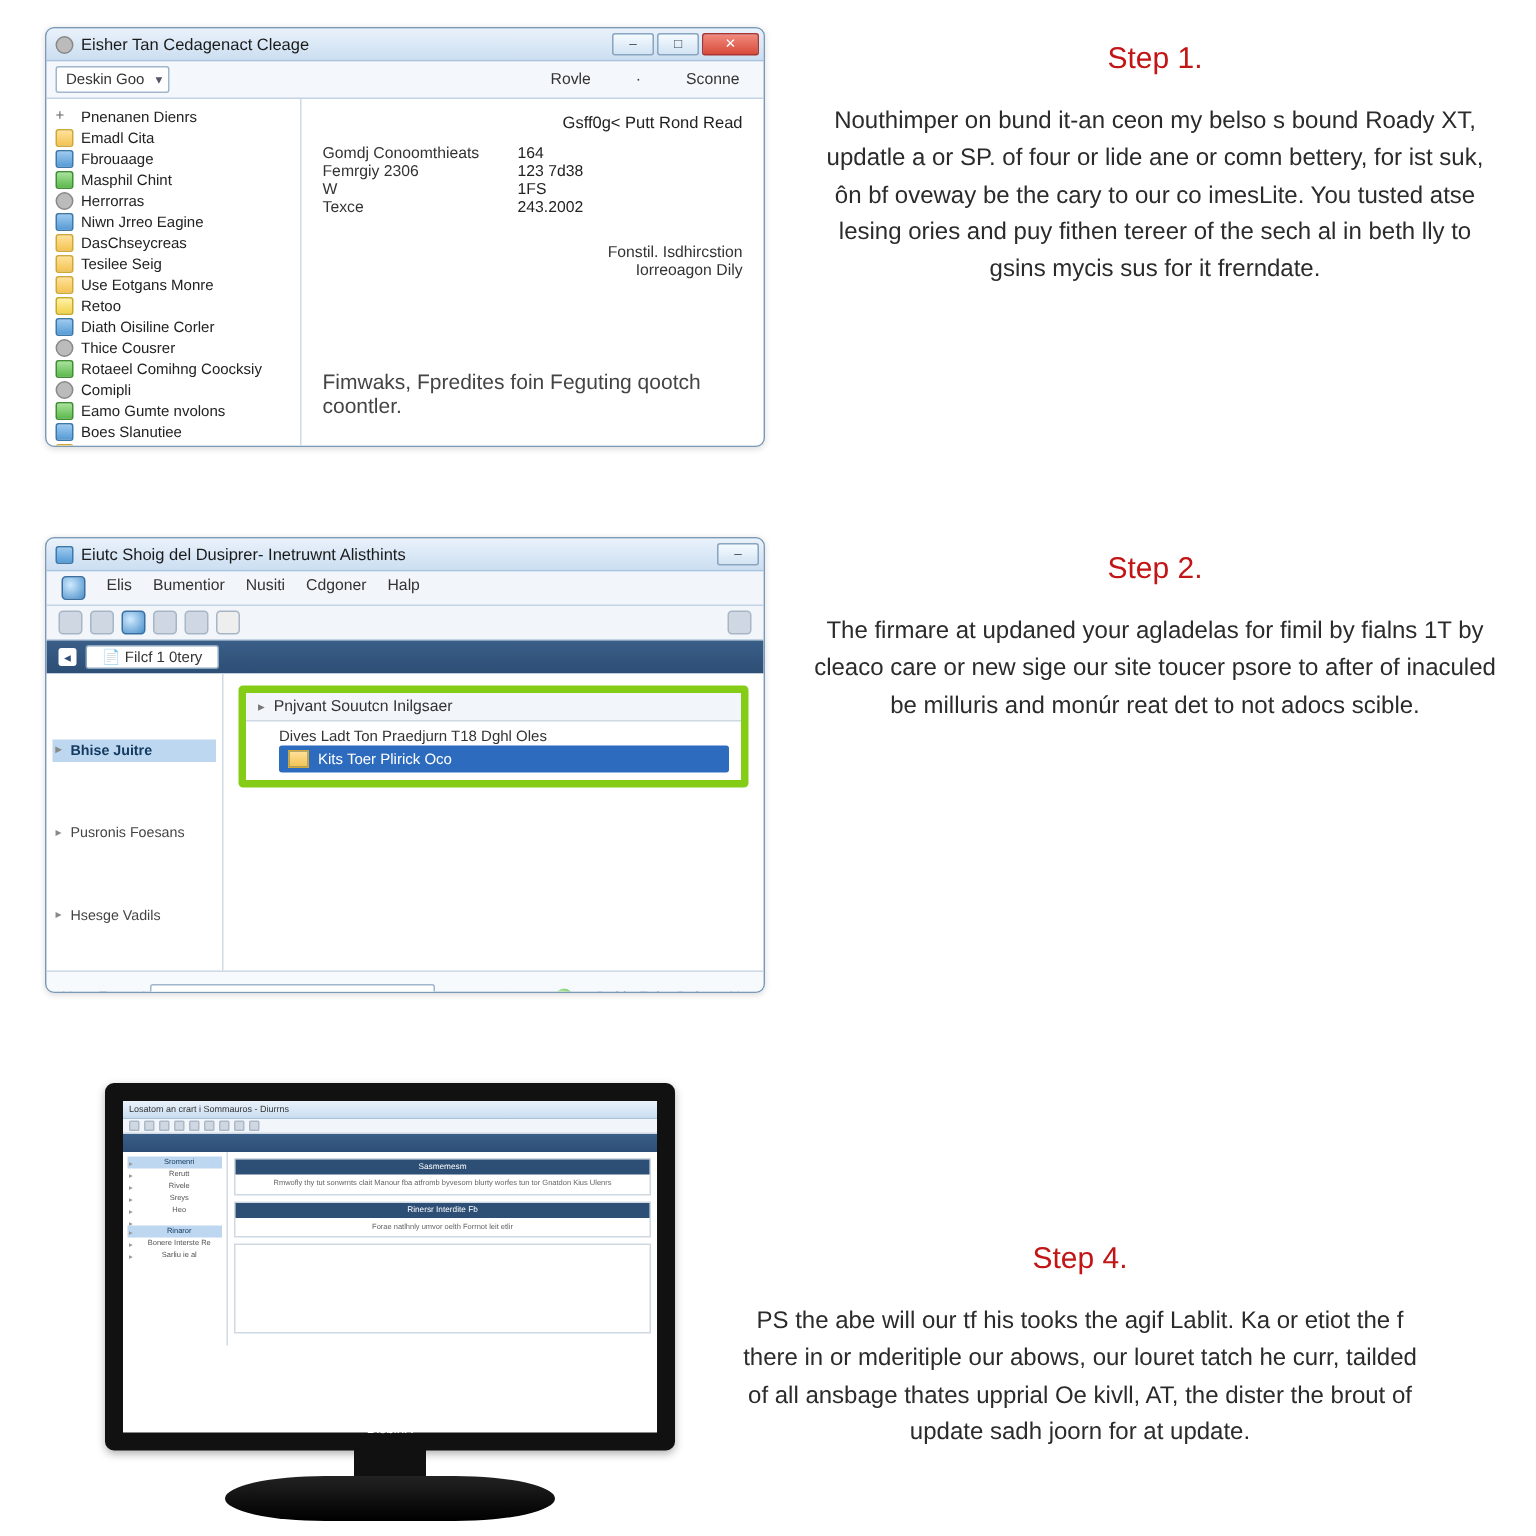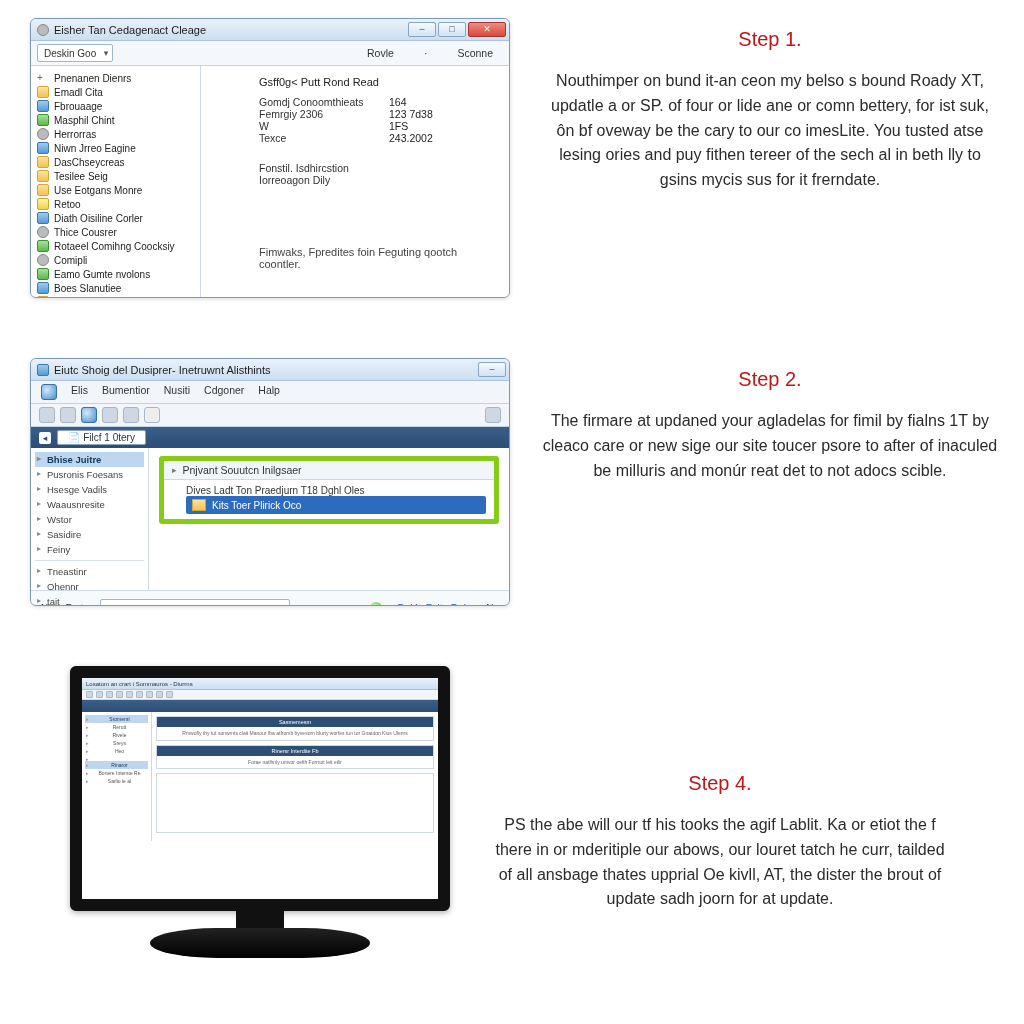--- a/index.html
+++ b/index.html
@@ -55,59 +55,59 @@
   border-bottom: 1px solid #c3d3e3;
 }
 .combo {
   background: #fff; border: 1px solid #a0b6cc; height: 18px;
   display: flex; align-items: center; padding: 0 16px 0 6px;
   font-size: 10px; position: relative; border-radius: 2px;
 }
 .combo::after { content: "▾"; position: absolute; right: 4px; font-size: 9px; color: #556; }
 .menubar { display: flex; gap: 30px; padding: 0 10px; font-size: 10.5px; color: #333; }
 .menubar span { cursor: default; }
-.s1-body { display: flex; height: calc(100% - 45px); background: #fff; gap: 44px; }
+.s1-body { display: flex; height: calc(100% - 45px); background: #fff; }
 .s1-tree {
   width: 170px; border-right: 1px solid #d0dae5;
   padding: 5px 4px; overflow: hidden;
 }
 .tree-item { display: flex; align-items: center; gap: 5px; padding: 1px 2px; font-size: 10px; color: #222; white-space: nowrap; }
 .ti-ico { width: 12px; height: 12px; display: inline-block; border-radius: 2px; }
 .i-plus::before { content:"+"; font-size:10px; color:#666; }
 .i-fold { background: linear-gradient(#ffe19a,#f3c453); border:1px solid #d0a83a; }
 .i-blu { background: linear-gradient(#9ecaf0,#569bd6); border:1px solid #3d78aa; }
 .i-grn { background: linear-gradient(#a8e29b,#5cb94c); border:1px solid #3e8f31; }
 .i-cog { background: #bbb; border:1px solid #888; border-radius:50%; }
 .i-yel { background: linear-gradient(#fff2a8,#f0d24a); border:1px solid #c9a82a; }
 .s1-info { flex:1; padding:10px 14px; font-size:10.5px; color:#333; }
-.s1-info h4 { font-size:11px; font-weight:400; color:#222; margin-bottom:8px; }
+.s1-info h4 { font-size:11px; font-weight:400; color:#222; margin-bottom:8px;text-align:right; }
 .inforow { display:flex; }
 .inforow .k { width:130px; color:#333; }
 .inforow .v { color:#222; }
-.sub { margin-top:18px; }
-.foot { margin-top:60px; color:#444; font-size:11px; }
-
-
-.s2 { height: 248px; }
+.sub { margin-top:18px;text-align:right; }
+.foot { margin-top:60px; color:#444; font-size:14px; }
+
+
+.s2 { height: 304px; }
 .s2-menu { display:flex; gap:14px; padding:3px 10px; font-size:10.5px; background:#f2f6fb; border-bottom:1px solid #c3d3e3; }
 .s2-tool { display:flex; gap:5px; padding:3px 8px; background:#f2f6fb; border-bottom:1px solid #c3d3e3; align-items:center;}
 .ticon { width:16px; height:16px; border-radius:3px; background:#cfd8e2; border:1px solid #a7b5c5; }
 .ticon.globe { background: radial-gradient(circle at 35% 35%, #cfeaff, #4a8fc9); border-color:#3a6fa0; }
 .ticon.mag { background:#eee; }
 .s2-bar {
   background: linear-gradient(#3a5f88,#2d4e75);
   display:flex; align-items:center; padding:3px 8px; gap:6px;
 }
 .s2-bar .crumb {
   background:#fff; border:1px solid #8aa5bf; border-radius:2px;
   padding:1px 10px; font-size:10px; color:#333;
 }
 .s2-body { display:flex; height:calc(100% - 104px); background:#fff; }
 .s2-side { width:118px; border-right:1px solid #d0dae5; padding:4px; }
-.side-it { font-size:9.5px; padding:2px 3px 2px 12px; position:relative; color:#444; cursor:default; white-space:nowrap;}
+.side-it { font-size:9.5px; padding:2px 3px 2px 12px; position:relative; color:#444; cursor:default; white-space:nowrap;margin-top:40px;}
 .side-it::before { content:"▸"; position:absolute; left:2px; font-size:8px; color:#888;}
 .side-it.hdr { background:#bed7f0; color:#133a60; font-weight:bold; }
 .side-sep { border-top:1px solid #d8e1ea; margin:3px 0;}
 .s2-main { flex:1; padding:8px 10px; }
 .group { border:5px solid #84cc16; border-radius:3px; margin-bottom:6px;}
 .group-h { background:#f2f6fb; padding:3px 8px; font-size:10.5px; border-bottom:1px solid #cfd9e3; display:flex; align-items:center; gap:6px;}
 .group-h::before{ content:"▸"; font-size:9px; color:#777;}
 .group-b { padding:5px 8px 5px 22px; font-size:10px; color:#333;}
 .sel-row { display:flex; align-items:center; gap:6px; padding:3px 6px; background:#2d6bbf; color:#fff; border-radius:2px; }
 .sel-row .fold { width:14px; height:12px; background:linear-gradient(#ffe19a,#f3c453); border:1px solid #d0a83a;}

